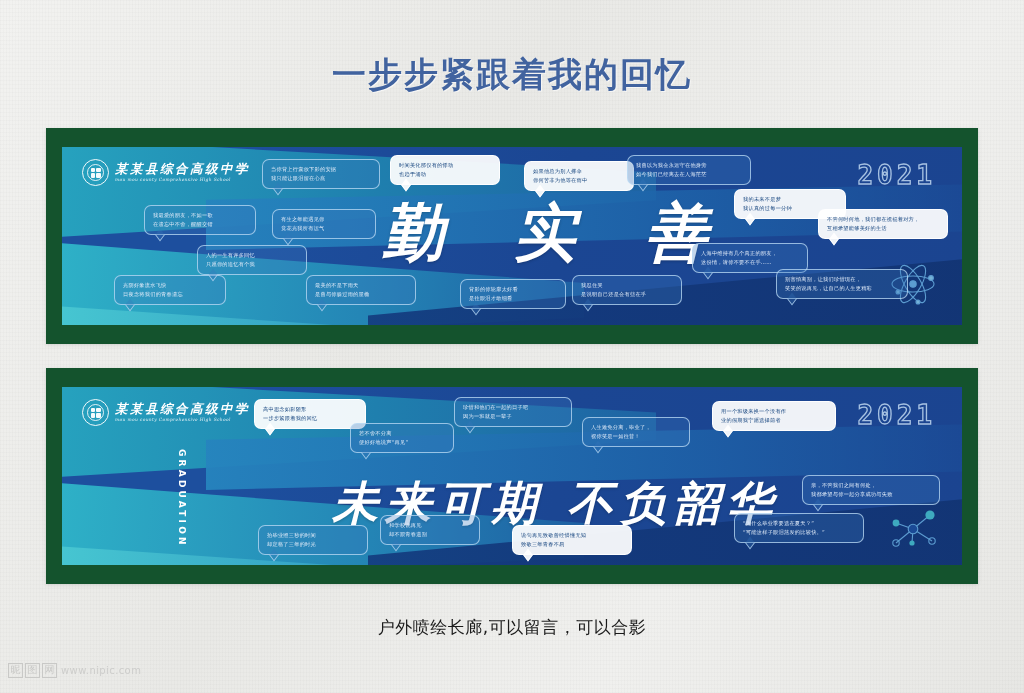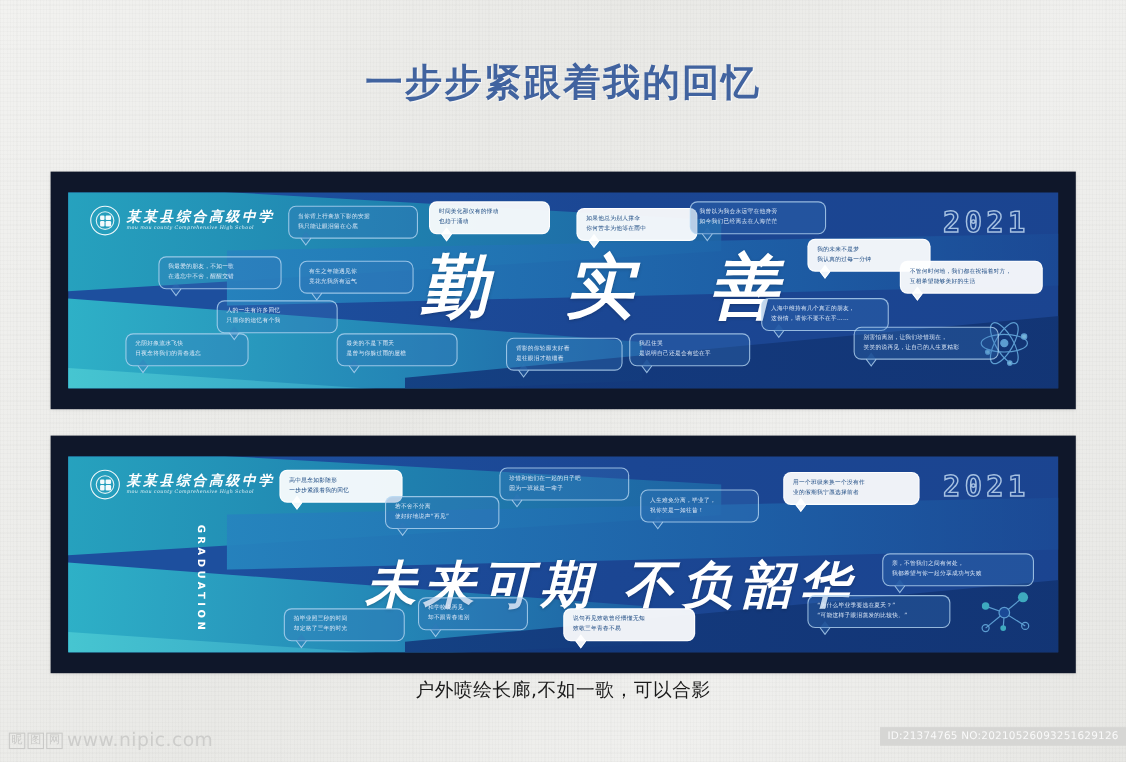--- a/index.html
+++ b/index.html
@@ -24,23 +24,22 @@
     font-size: 34px; font-weight: bold;
     color: #41639f;
     letter-spacing: 2px;
     font-family: "DejaVu Sans", "Liberation Sans", sans-serif;
     text-shadow: 1px 1px 0 rgba(255,255,255,.6);
   }
 
   
   .card {
     position: absolute;
-    background: #0f172a;
+    background: #14532d;
     box-shadow: 0 1px 4px rgba(0,0,0,0.10);
-    margin-top: 28px;
   }
   #card1 { left: 46px; top: 128px; width: 932px; height: 216px; }
   #card2 { left: 46px; top: 368px; width: 932px; height: 216px; }
 
   .banner {
     position: absolute;
     left: 16px; top: 19px;
     width: 900px; height: 178px;
     overflow: hidden;
     background: linear-gradient(100deg, #1d4f9e 0%, #1d4f9e 18%, #1b4693 55%, #1b4490 100%);
@@ -182,21 +181,21 @@
   
   .footer { position: absolute; left: 0; bottom: 0; width: 100%; height: 38px; }
   .wm { position: absolute; left: 8px; top: 8px; display: flex; align-items: center; gap: 4px; }
   .wm-boxes { display: flex; gap: 2px; }
   .wm-boxes span {
     display: inline-block; width: 15px; height: 15px;
     border: 1.4px solid #c9c9c7; color: #c9c9c7;
     font-size: 10px; line-height: 12px; text-align: center;
     font-family: "DejaVu Sans", sans-serif;
   }
-  .wm-url { font-size: 17px; color: #cdcdcb; letter-spacing: .4px; font-family: "DejaVu Sans", sans-serif; }
+  .wm-url { font-size: 10px; color: #cdcdcb; letter-spacing: .4px; font-family: "DejaVu Sans", sans-serif; }
   .wm-id {
     position: absolute; right: 0; top: 6px;
     background: #d6d6d4; color: #fafafa;
     font-size: 9.5px; padding: 3px 7px;
     letter-spacing: .2px;
     font-family: "DejaVu Sans", sans-serif;
   }
 </style>
 </head>
 <body>
@@ -342,25 +341,24 @@
         <div class="bub fill" style="left: 318px; top: 128px; width: 100px;">和学校说再见
 却不跟青春道别</div>
         <div class="bub solid" style="left: 450px; top: 138px; width: 120px;">说句再见致敬曾经懵懂无知
 致敬三年青春不易</div>
         <div class="bub fill" style="left: 672px; top: 126px; width: 130px;">“为什么毕业季要选在夏天？”
 “可能这样子眼泪蒸发的比较快。”</div>
       </div>
   </div>
 </div>
 
-<div class="caption">户外喷绘长廊,不如一歌，可以合影</div>
+<div class="caption">户外喷绘长廊,可以留言，可以合影</div>
 
 <div class="footer">
   <div class="wm">
     <div class="wm-boxes">
       <span>昵</span>
       <span>图</span>
       <span>网</span>
     </div>
     <div class="wm-url">www.nipic.com</div>
   </div>
-  <div class="wm-id">ID:21374765 NO:20210526093251629126</div>
 </div>
 
 </body></html>

